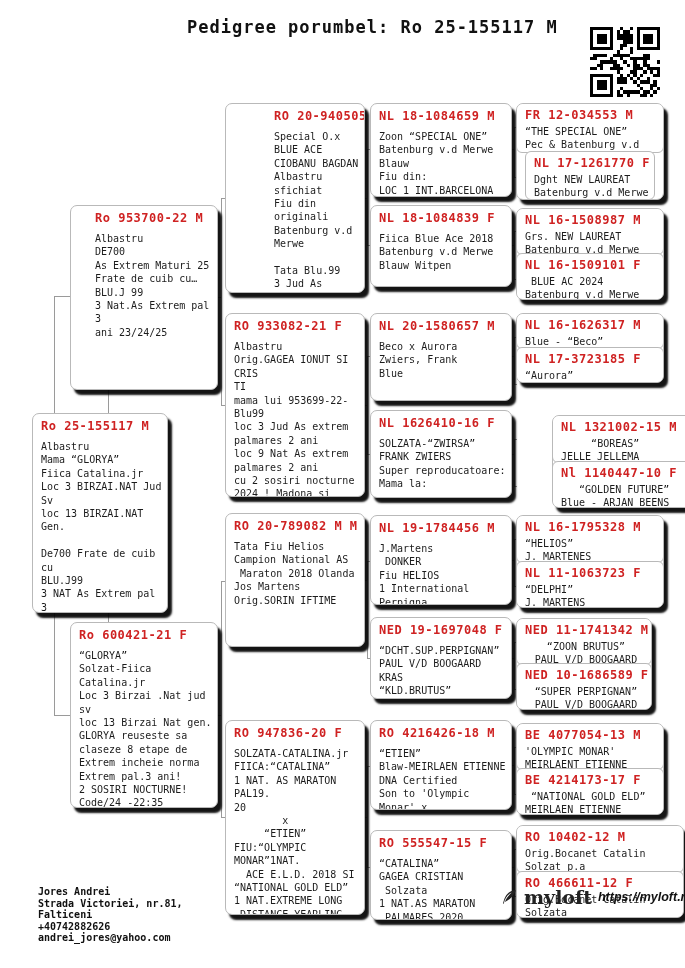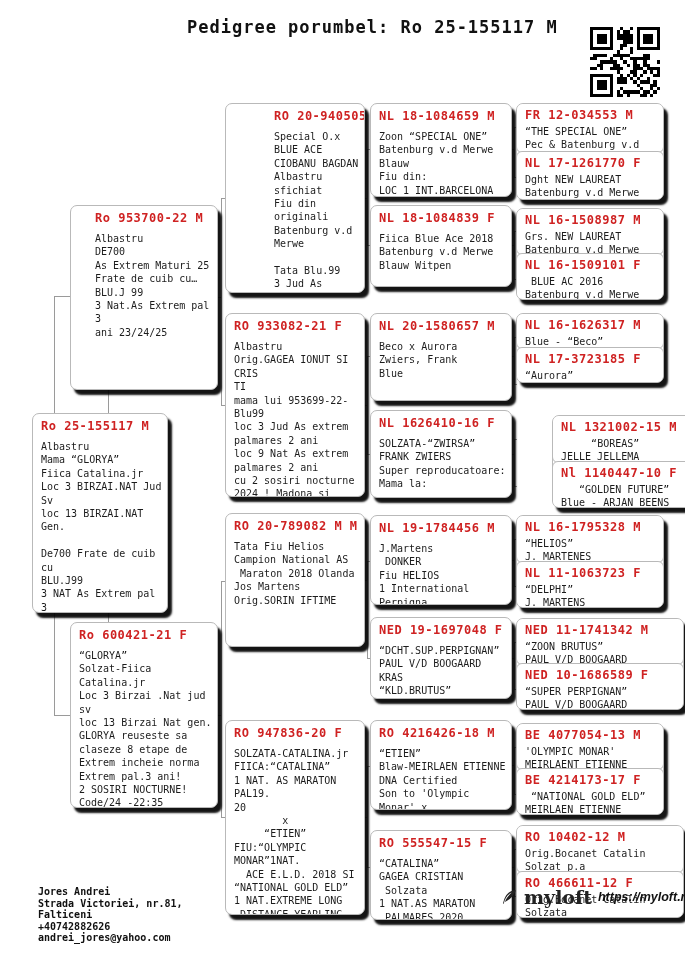--- a/index.html
+++ b/index.html
@@ -286,41 +286,41 @@
   <div class="pbox" style="left:370px;top:830px;width:142px;height:90px;">
     <div class="ring">RO 555547-15 F</div>
     <div class="body">“CATALINA”
 GAGEA CRISTIAN
  Solzata
 1 NAT.AS MARATON
  PALMARES 2020
 1 PROV AS MARATON '19-'20</div>
   </div>
 
-  <div class="pgroup" style="left:516px;top:103px;width:148px;height:97px;">
+  <div class="pgroup" style="left:516px;top:103px;width:148px;height:97px;align-items:center;">
     <div class="sbox">
       <div class="ring">FR 12-034553 M</div>
       <div class="body">“THE SPECIAL ONE”
 Pec &amp; Batenburg v.d MERW</div>
     </div>
     <div class="sbox">
       <div class="ring">NL 17-1261770 F</div>
       <div class="body">Dght NEW LAUREAT
 Batenburg v.d Merwe</div>
     </div>
   </div>
   <div class="pgroup" style="left:516px;top:208px;width:148px;height:92px;">
     <div class="sbox">
       <div class="ring">NL 16-1508987 M</div>
       <div class="body">Grs. NEW LAUREAT
 Batenburg v.d Merwe</div>
     </div>
     <div class="sbox">
       <div class="ring">NL 16-1509101 F</div>
-      <div class="body"> BLUE AC 2016
+      <div class="body"> BLUE AC 2024
 Batenburg v.d Merwe</div>
     </div>
   </div>
   <div class="pgroup" style="left:516px;top:313px;width:148px;height:70px;">
     <div class="sbox">
       <div class="ring">NL 16-1626317 M</div>
       <div class="body">Blue - “Beco”
 Zwiers, Frank</div>
     </div>
     <div class="sbox">
@@ -346,21 +346,21 @@
       <div class="ring">NL 16-1795328 M</div>
       <div class="body">“HELIOS”
 J. MARTENES</div>
     </div>
     <div class="sbox">
       <div class="ring">NL 11-1063723 F</div>
       <div class="body">“DELPHI”
 J. MARTENS</div>
     </div>
   </div>
-  <div class="pgroup" style="left:516px;top:618px;width:168px;height:92px;">
+  <div class="pgroup" style="left:516px;top:618px;width:136px;height:92px;text-align:center;">
     <div class="sbox">
       <div class="ring">NED 11-1741342 M</div>
       <div class="body">“ZOON BRUTUS”
 PAUL V/D BOOGAARD</div>
     </div>
     <div class="sbox">
       <div class="ring">NED 10-1686589 F</div>
       <div class="body">“SUPER PERPIGNAN”
 PAUL V/D BOOGAARD</div>
     </div>

